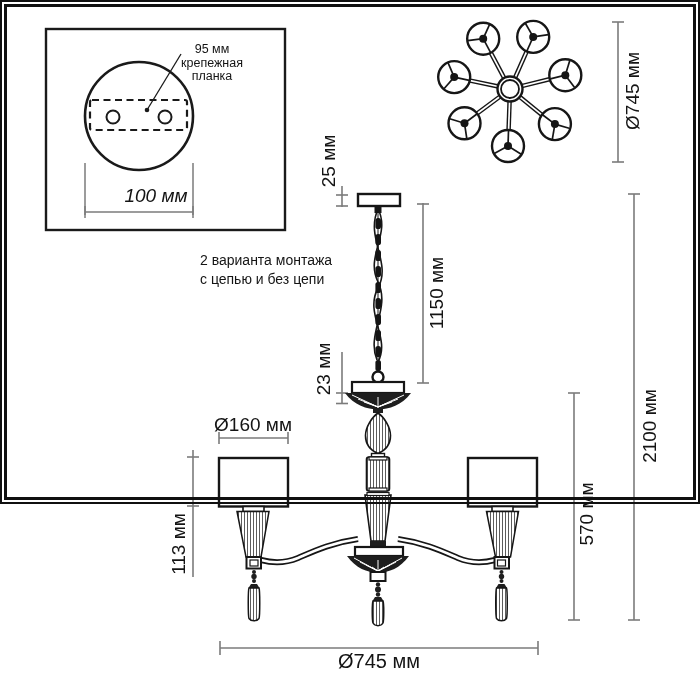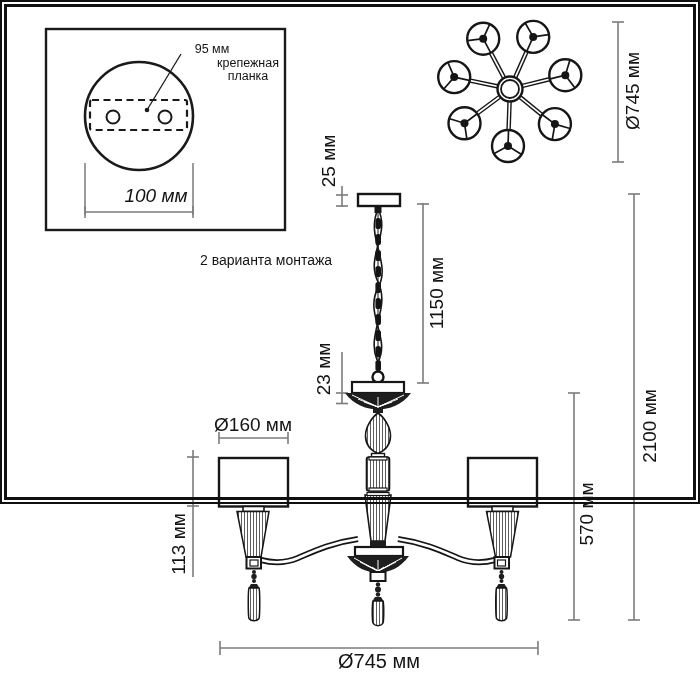--- a/index.html
+++ b/index.html
@@ -7,21 +7,21 @@
   #stage{position:absolute;left:0;top:0;width:700px;height:504px;background:#fff;}
   .frame-outer{position:absolute;inset:0;border:2px solid #101010;pointer-events:none;}
   .frame-inner{position:absolute;inset:4px;border:3px solid #101010;pointer-events:none;}
   svg{position:absolute;left:0;top:0;}
   .lbl{position:absolute;white-space:nowrap;transform:translate(-50%,-50%);
        font-size:19px;color:#141414;letter-spacing:0px;}
   .lbl.rot{transform:translate(-50%,-50%) rotate(-90deg);}
   .lbl.big{font-size:20px;}
   .lbl.small{font-size:12.5px;}
   .lbl.note{transform:none;font-size:14px;}
-  .lbl.wrap{white-space:normal;text-align:center;width:74px;line-height:1.06;margin-left:36px;}
+  .lbl.wrap{white-space:normal;text-align:center;width:74px;line-height:1.06;}
 </style>
 </head>
 <body style="background: rgb(255, 255, 255); color: rgb(26, 26, 26);">
 
 <div id="stage">
 
   <svg width="700" height="700" viewBox="0 0 700 700">
     <defs>
       <pattern id="flut" width="3" height="4" patternUnits="userSpaceOnUse">
         <rect width="3" height="4" fill="#ffffff"></rect>
@@ -299,20 +299,21 @@
     </g>
   </svg>
 
   <div class="lbl small" style="left:212px;top:49px;">95 мм</div>
   <div class="lbl small wrap" style="left:212px;top:70px;">крепежная планка</div>
   <div class="lbl" style="left:156px;top:196px;font-size:19px;font-style:italic;">100 мм</div>
 
   <div class="lbl rot" style="left:633px;top:91px;">Ø745 мм</div>
 
   <div class="lbl note" style="left:200px;top:252px;">2 варианта монтажа</div>
+  <div class="lbl note" style="left:200px;top:271px;">с цепью и без цепи</div>
 
   <div class="lbl rot" style="left:329px;top:161px;">25 мм</div>
   <div class="lbl rot" style="left:437px;top:293px;">1150 мм</div>
   <div class="lbl rot" style="left:324px;top:369px;">23 мм</div>
   <div class="lbl rot" style="left:179px;top:544px;">113 мм</div>
   <div class="lbl rot" style="left:587px;top:514px;">570 мм</div>
   <div class="lbl rot" style="left:650px;top:426px;">2100 мм</div>
   <div class="lbl" style="left:253px;top:425px;">Ø160 мм</div>
   <div class="lbl big" style="left:379px;top:661px;">Ø745 мм</div>
 

